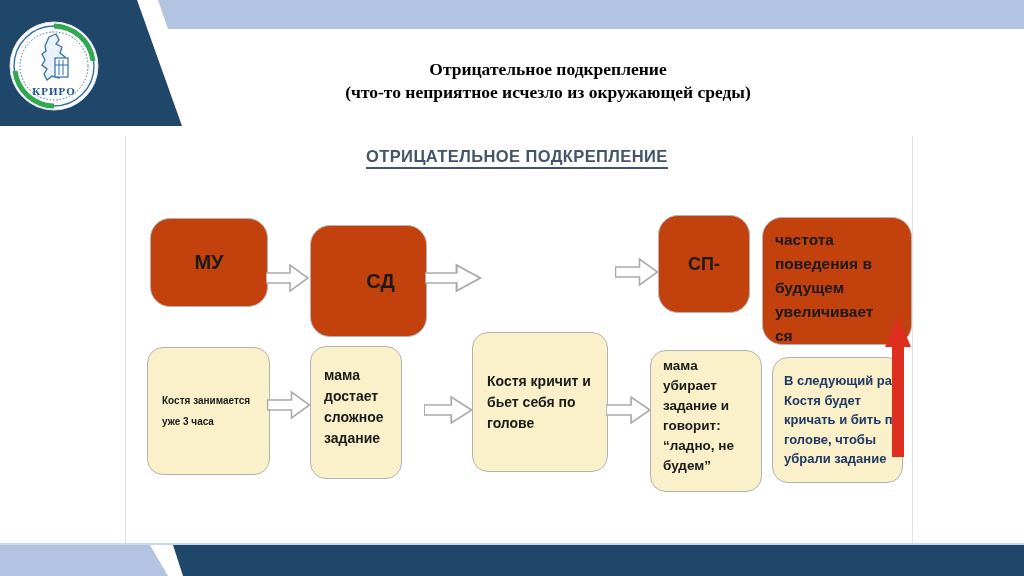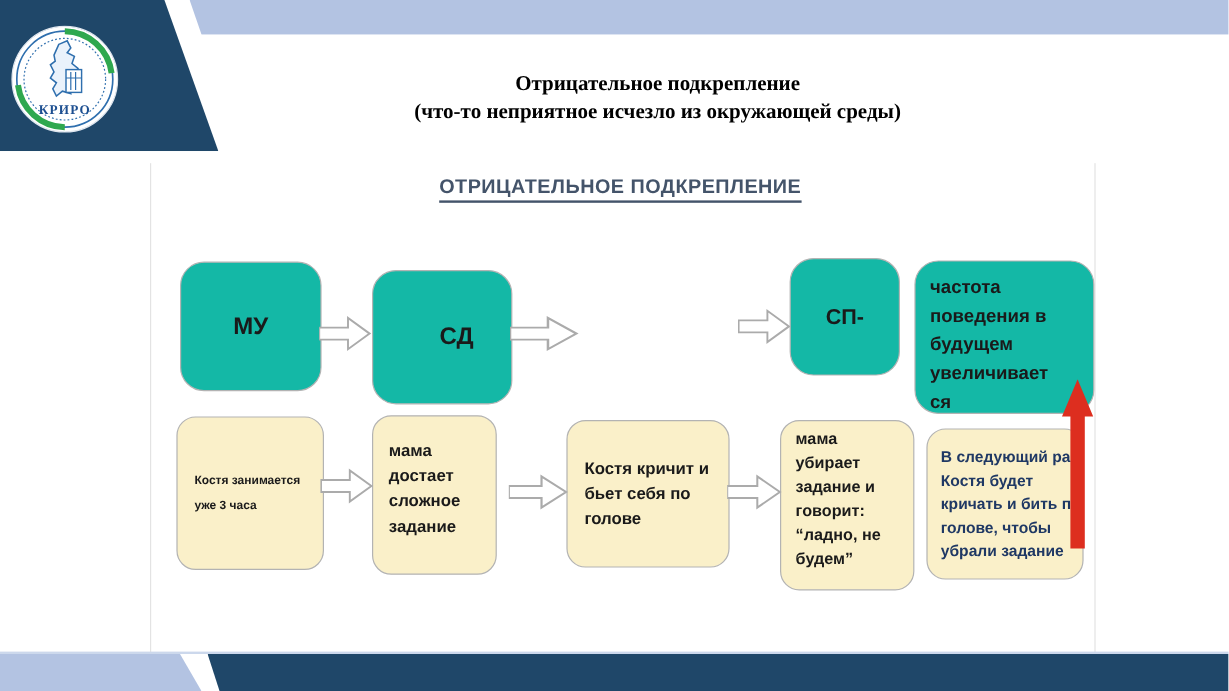--- a/index.html
+++ b/index.html
@@ -31,34 +31,34 @@
   .diagram-heading{
     position:absolute;left:366px;top:147px;
     font-size:16.5px;font-weight:bold;letter-spacing:.4px;color:#44546a;
     border-bottom:2px solid #44546a;padding-bottom:1px;
   }
   
   .bx{
     position:absolute;box-sizing:border-box;border:1.6px solid #b3b3b3;
     font-weight:bold;color:#1a1a1a;display:flex;
   }
-  .bx.gray{background:#14b8a6;border-radius:20px;}
+  .bx.gray{background:#c2410c;border-radius:20px;}
   .bx.yellow{background:#faf0c9;border-radius:16px;}
   .bx.center{align-items:center;justify-content:center;text-align:center;}
   .bx.leftcenter{align-items:center;justify-content:flex-start;text-align:left;}
   .bx.lefttop{align-items:flex-start;justify-content:flex-start;text-align:left;}
-  .t-mu  {left:150px;top:218px;width:118px;height:108px;font-size:20px;}
+  .t-mu  {left:150px;top:218px;width:118px;height:89px;font-size:20px;}
   .t-sd  {left:310px;top:225px;width:117px;height:112px;font-size:20px;padding-left:24px;}
   .t-pov {left:481px;top:228px;width:136px;height:110px;font-size:17px;}
   .t-sp  {left:658px;top:215px;width:92px;height:98px;font-size:18px;}
   .t-freq{left:762px;top:217px;width:150px;height:128px;font-size:15.5px;line-height:24px;
           padding:10px 34px 8px 12px;overflow-wrap:break-word;word-break:break-word;}
   .b-1{left:147px;top:347px;width:123px;height:128px;font-size:10px;line-height:21px;padding:10px 8px 10px 14px;}
-  .b-2{left:310px;top:346px;width:104px;height:133px;font-size:14px;line-height:21px;padding:10px 8px 22px 13px;}
-  .b-3{left:472px;top:350px;width:136px;height:123px;font-size:14px;line-height:21px;padding:10px 8px 10px 14px;}
+  .b-2{left:310px;top:346px;width:92px;height:133px;font-size:14px;line-height:21px;padding:10px 8px 22px 13px;}
+  .b-3{left:472px;top:332px;width:136px;height:140px;font-size:14px;line-height:21px;padding:10px 8px 10px 14px;}
   .b-4{left:650px;top:350px;width:112px;height:142px;font-size:13.5px;line-height:20px;padding:8px 6px 19px 12px;}
   .b-5{left:772px;top:357px;width:131px;height:126px;font-size:13px;line-height:19.5px;
        padding:8px 0 8px 11px;color:#1f3864;}
   
   .flow-arrow{position:absolute;}
   .red-arrow{position:absolute;left:884px;top:316px;z-index:6;}
   
   .band-line{position:absolute;left:0;right:0;top:543px;height:2px;background:#ccd8ec;}
   .corner-lblue{
     position:absolute;left:0;top:545px;width:170px;height:31px;background:#b3c3e2;

